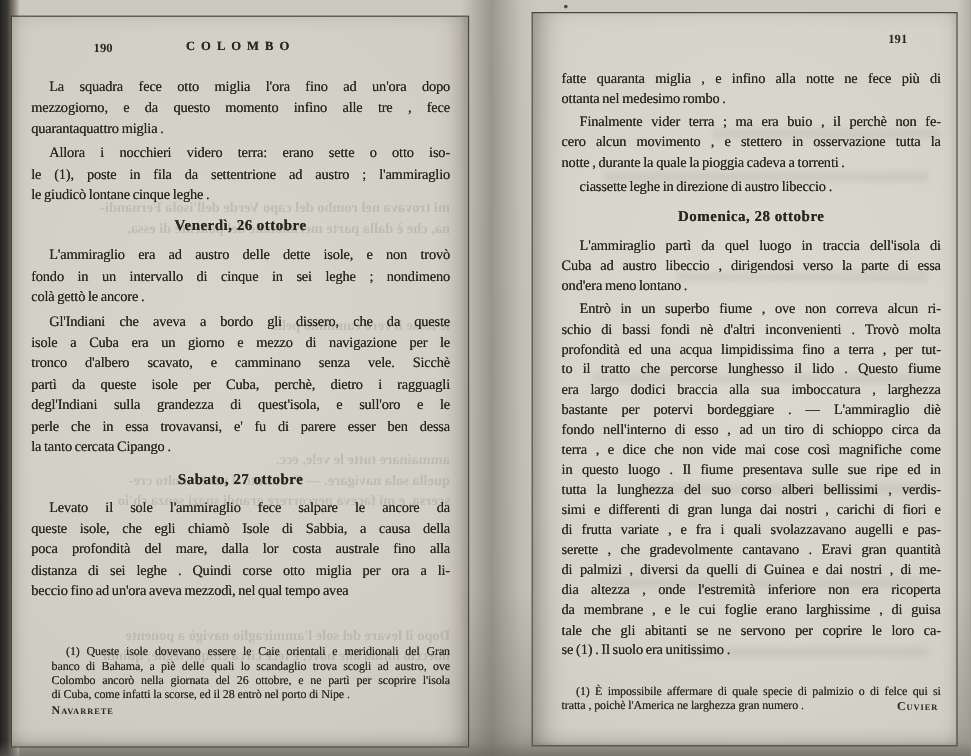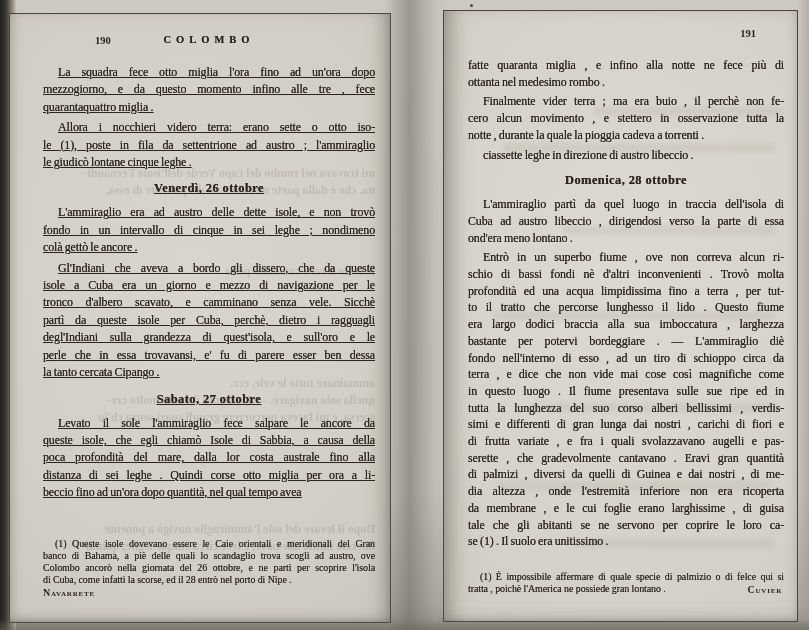--- a/index.html
+++ b/index.html
@@ -25,21 +25,21 @@
   .page-right{
     left:443px;top:10px;width:353px;height:610px;
     background:radial-gradient(115% 90% at 52% 42%,#dcd9d0 0%,#d5d2c9 55%,#cac7bd 100%);
     box-shadow:inset 18px 0 22px -13px rgba(85,80,68,.55),inset 0 -10px 14px -9px rgba(85,80,68,.3),inset -8px 0 12px -9px rgba(85,80,68,.3);
   }
   .gutter{position:absolute;left:384px;top:0;width:64px;height:630px;pointer-events:none;
     background:linear-gradient(90deg,rgba(110,106,96,0) 0%,rgba(104,100,91,.5) 40%,rgba(112,108,98,.32) 58%,rgba(150,146,135,.12) 80%,rgba(150,146,135,0) 100%);}
   .dot-artifact{position:absolute;left:470px;top:4px;width:3px;height:3px;border-radius:50%;background:#4a4740;}
 
   .page-inner{position:absolute;inset:0;}
-  .page-left .page-inner{padding:20px 15px 0 33px;text-decoration:underline;}
+  .page-left .page-inner{padding:20px 15px 0 16px;}
   .page-right .page-inner{padding:16px 13px 0 24px;}
 
   .running-head{position:relative;height:15px;margin-bottom:15px;}
   .rh-title{position:absolute;left:0;right:0;text-align:center;font-size:10.5px;font-weight:700;letter-spacing:5px;
     text-shadow:0 0 .5px rgba(42,38,31,.8);}
   .rh-num{position:absolute;top:1px;font-size:10.5px;font-weight:700;}
   .page-left .rh-num{left:52px;}
   .page-right .rh-num{right:28px;}
 
   .text-col{position:relative;z-index:2;}
@@ -135,21 +135,21 @@
             <div class="pline">perle che in essa trovavansi, e' fu di parere esser ben dessa</div>
             <div class="pline is-last">la tanto cercata Cipango .</div>
           </div>
         <div class="date-heading">Sabato, 27 ottobre</div>
         <div class="para">
 
         <div class="pline">Levato il sole l'ammiraglio fece salpare le ancore da</div>
             <div class="pline">queste isole, che egli chiamò Isole di Sabbia, a causa della</div>
             <div class="pline">poca profondità del mare, dalla lor costa australe fino alla</div>
             <div class="pline">distanza di sei leghe . Quindi corse otto miglia per ora a li-</div>
-            <div class="pline is-last">beccio fino ad un'ora dopo quantità, nel qual tempo avea</div>
+            <div class="pline is-last">beccio fino ad un'ora aveva mezzodì, nel qual tempo avea</div>
           </div>
       </div>
       <div class="footnote">
         <div>
 
         <div class="fn-line">(1) Queste isole dovevano essere le Caie orientali e meridionali del Gran</div>
             <div class="fn-line">banco di Bahama, a piè delle quali lo scandaglio trova scogli ad austro, ove</div>
             <div class="fn-line">Colombo ancorò nella giornata del 26 ottobre, e ne partì per scoprire l'isola</div>
             <div class="fn-line is-last">di Cuba, come infatti la scorse, ed il 28 entrò nel porto di Nipe .</div>
           </div>
@@ -212,21 +212,21 @@
             <div class="pline">dia altezza , onde l'estremità inferiore non era ricoperta</div>
             <div class="pline">da membrane , e le cui foglie erano larghissime , di guisa</div>
             <div class="pline">tale che gli abitanti se ne servono per coprire le loro ca-</div>
             <div class="pline is-last">se (1) . Il suolo era unitissimo .</div>
           </div>
       </div>
       <div class="footnote">
         <div>
 
         <div class="fn-line">(1) È impossibile affermare di quale specie di palmizio o di felce qui si</div>
-            <div class="fn-line is-last">tratta , poichè l'America ne possiede gran lontano .</div>
+            <div class="fn-line is-last">tratta , poichè l'America ne larghezza gran numero .</div>
           </div>
         <div class="fn-attr">Cuvier</div>
       </div>
     </div>
   </div>
 
   <div class="gutter"></div>
   <div class="edge-bottom"></div>
   <div class="dot-artifact"></div>
 </div>

